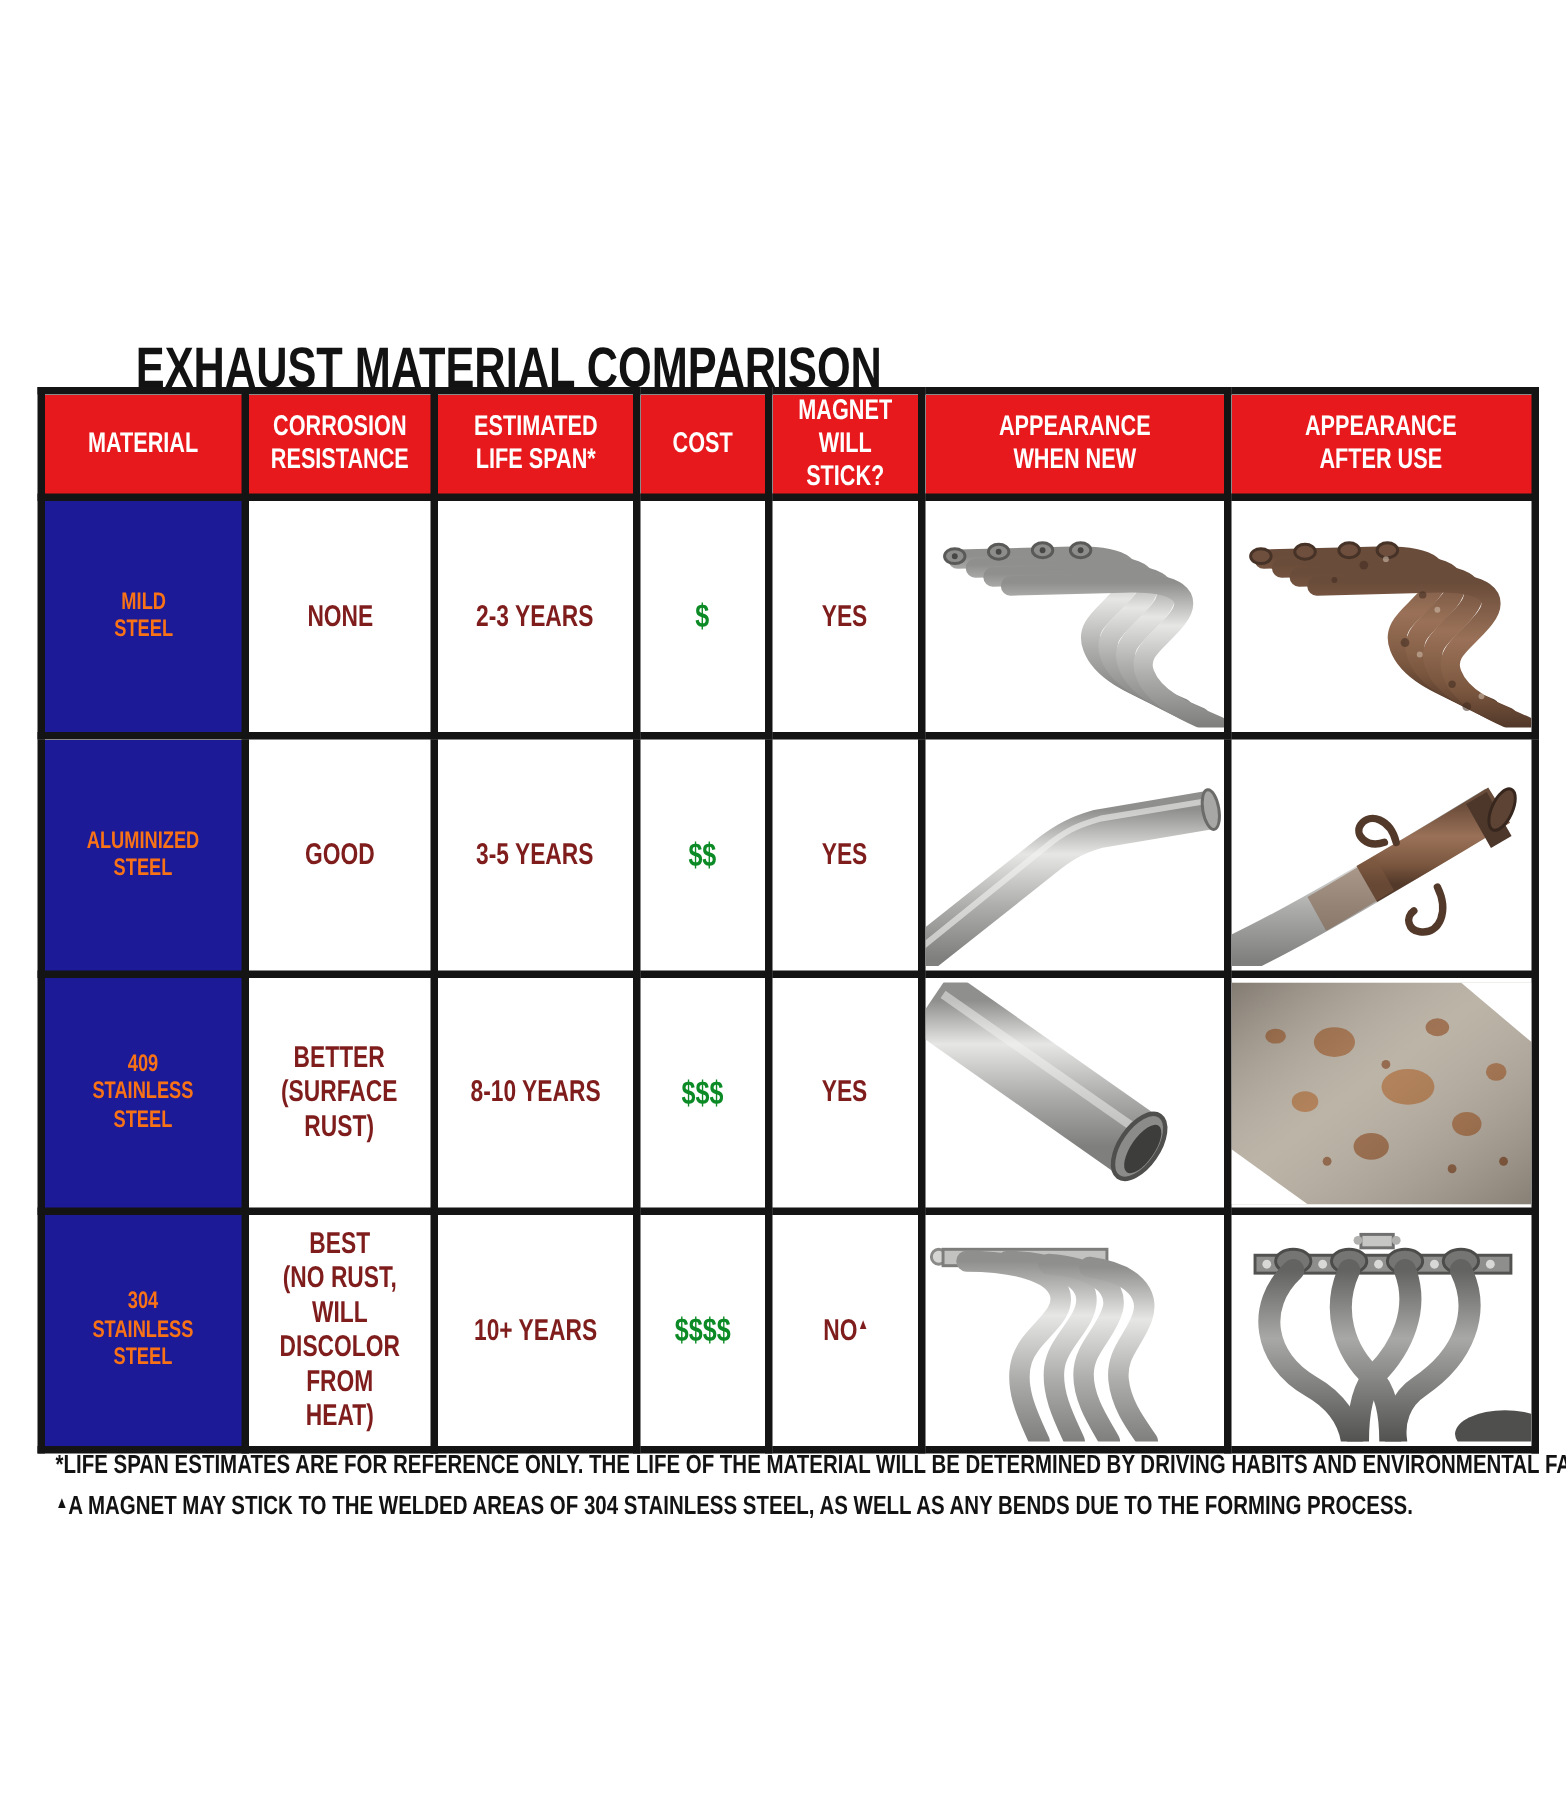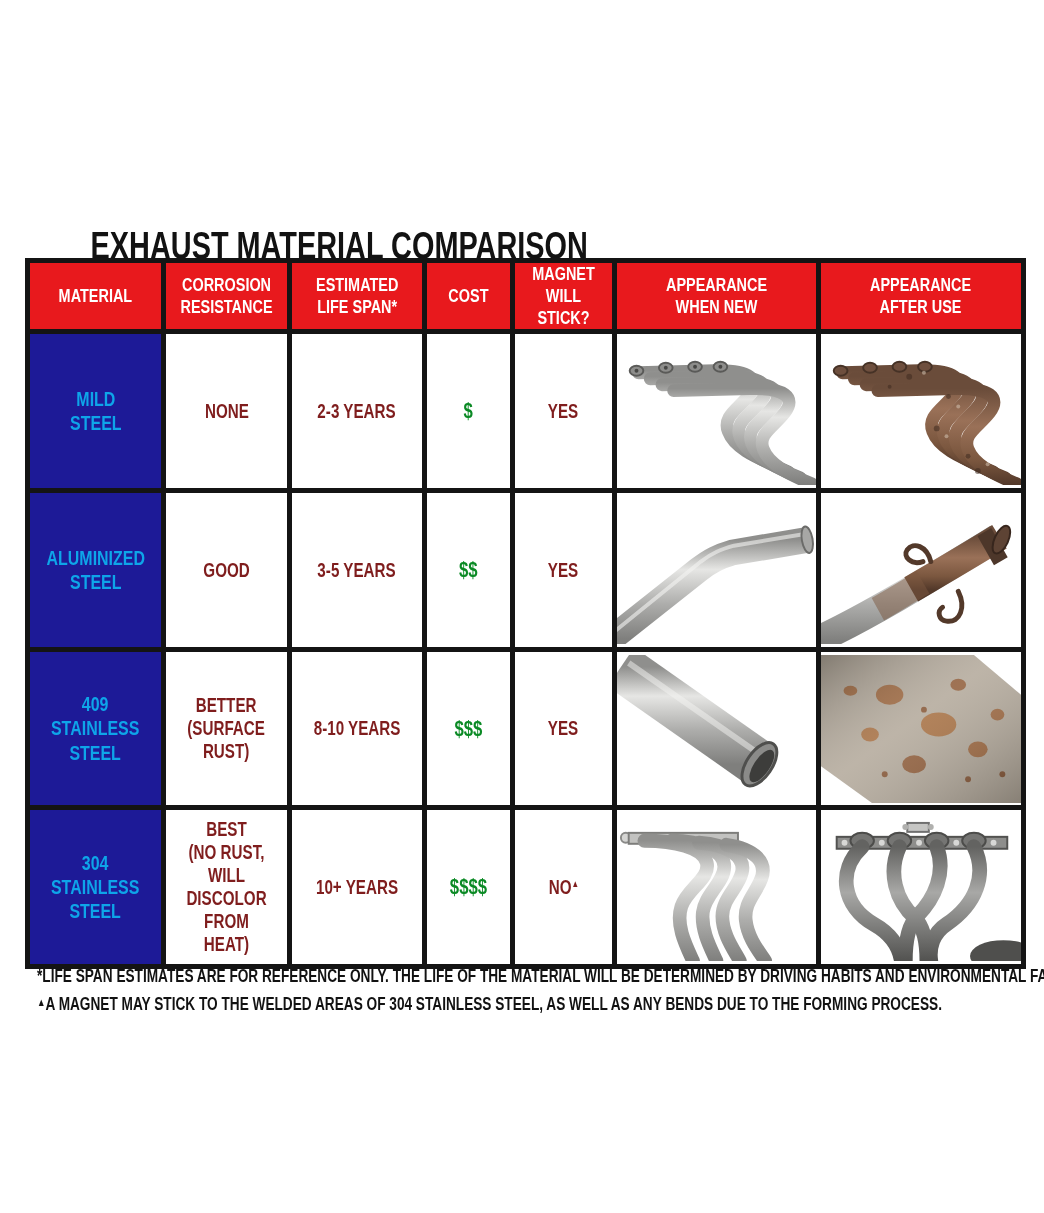--- a/index.html
+++ b/index.html
@@ -38,21 +38,21 @@
     padding: 0; text-align: center; vertical-align: middle;
     overflow: hidden;
   }
   .cmp th {
     background: var(--header-red, #e8191d);
     color: var(--header-text, #ffffff);
     font-size: 19px; font-weight: bold;
   }
   td.mat {
     background: var(--material-blue, #1d1a97);
-    color: #0ea5e9; font-size: 21px; font-weight: bold;
+    color: #f97316; font-size: 16px; font-weight: bold;
   }
   td.val { background: #fff; color: #7f1d1d; font-size: 20px; font-weight: bold; }
   td.cost { background: #fff; color: var(--cost-green, #0b8a25); font-size: 22px; font-weight: bold; }
   td.img { background: #fff; }
   td.img svg { display: block; width: 100%; height: 148px; }
   .sup { font-size: 10px; vertical-align: 7px; }
   .footnotes {
     position: absolute; left: 37px; top: 963px;
     font-weight: bold; color: #121212;
   }

